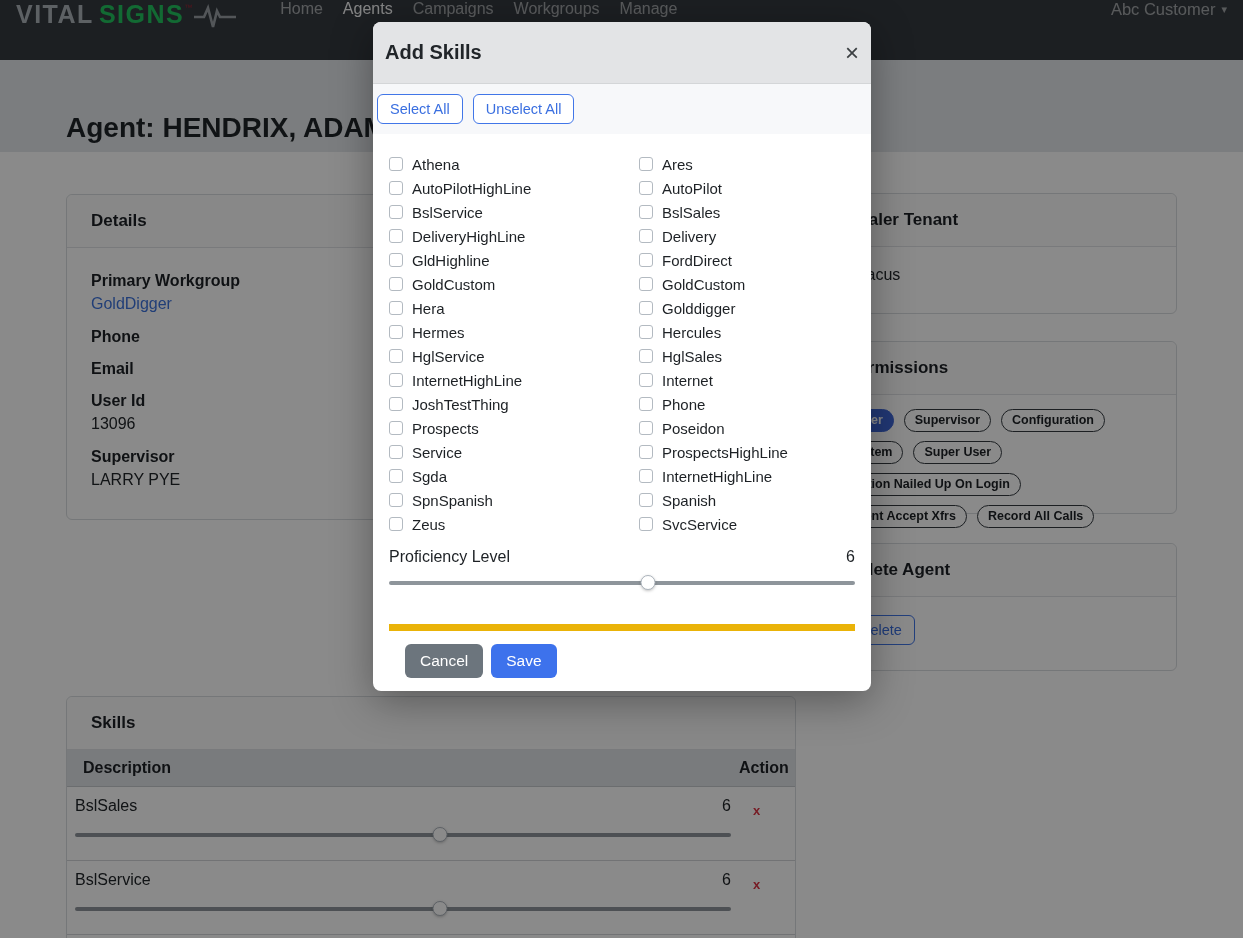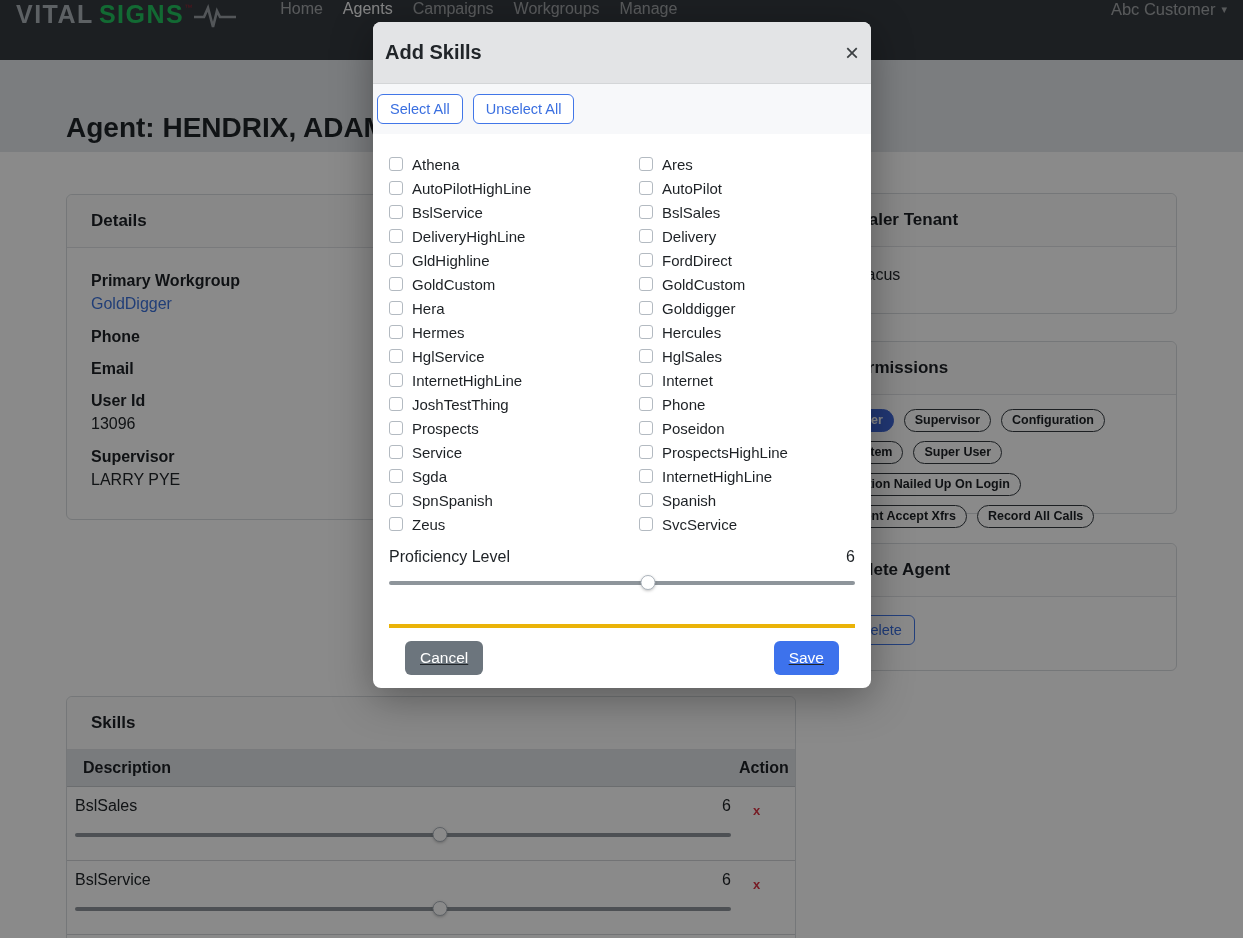--- a/index.html
+++ b/index.html
@@ -84,22 +84,22 @@
   .modal-toolbar { background:#f7f8fa; padding:10px 4px; display:flex; gap:10px; }
   .modal-body { padding:18px 16px 0; }
   .skill-cols { display:flex; }
   .skill-col1 { width:250px; }
   .skill-col2 { flex:1; }
   .skill-item { height:24px; display:flex; align-items:center; gap:9px; cursor:pointer; }
   .checkbox { width:14px; height:14px; border:1px solid #b3bac1; border-radius:3px; background:#fff; flex:none; }
   .skill-label { font-size:15px; color:#1d2125; }
   .prof-row { display:flex; justify-content:space-between; margin-top:12px; font-size:16px; color:#1d2125; }
   .prof-slider { margin-top:9px; }
-  .modal-footer { margin-top:34px; border-top:4px solid #eab308; padding:13px 16px;
-    display:flex; justify-content:space-between; gap:8px;text-decoration:underline; }
+  .modal-footer { margin-top:34px; border-top:7px solid #eab308; padding:13px 16px;
+    display:flex; justify-content:flex-start; gap:8px; }
   .btn-solid { border:none; color:#fff; font-size:15.5px; padding:8px 15px; border-radius:6px; cursor:pointer; font-family:inherit; }
   .btn-cancel { background:#6c757d; }
   .btn-save { background:#3d72ec; }
 </style>
 </head>
 <body>
 
 <div class="navbar">
   <div class="brand">
     <span class="brand-vital">VITAL</span>

